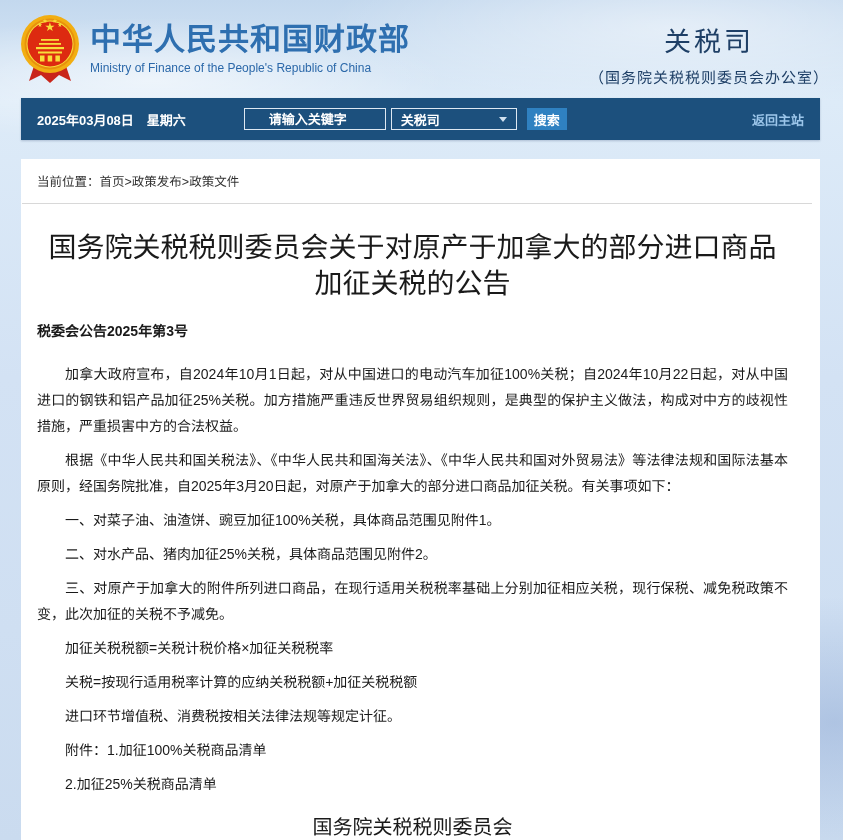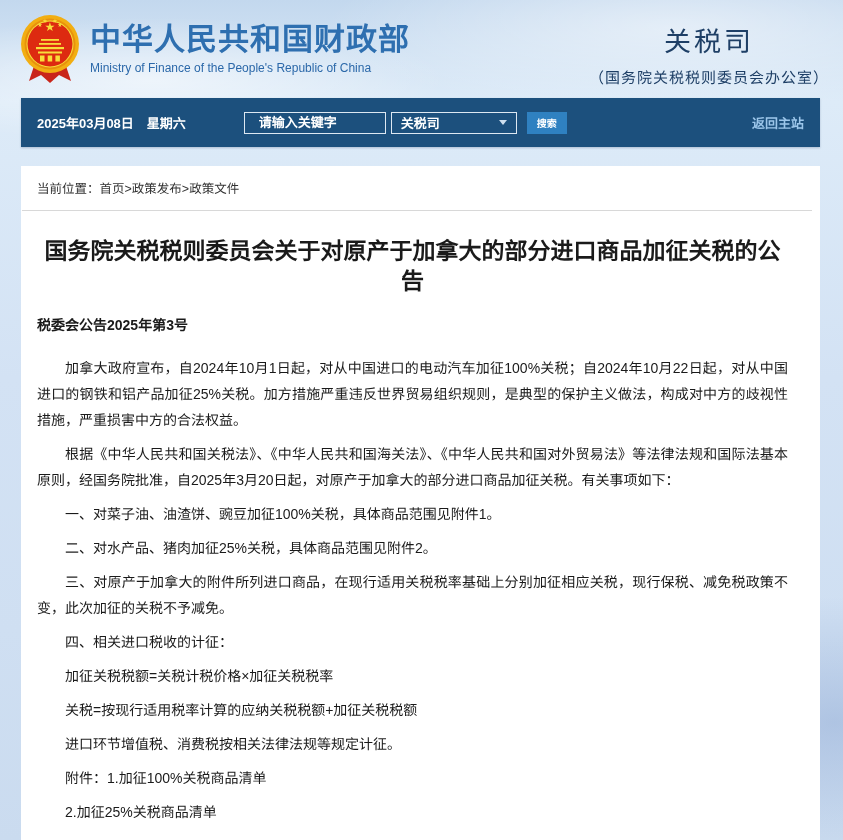--- a/index.html
+++ b/index.html
@@ -21,46 +21,46 @@
             padding:0 10px 0 20px; }
   .header-left { display:flex; align-items:center; gap:10px; cursor:pointer; }
   .emblem svg { display:block; }
   .site-title { font-size:31px; font-weight:bold; color:#2e6fb0; letter-spacing:1px; line-height:1.1; }
   .site-subtitle { font-size:12px; font-weight:normal; color:#2b68a9; margin-top:4px; }
   .header-right { text-align:center; padding:8px 4px 0 0; }
   .dept-title { font-size:27px; color:#1e3f66; letter-spacing:3px; }
   .dept-subtitle { font-size:15px; color:#1e3f66; margin-top:7px; letter-spacing:1px; }
 
   
-  .navbar { margin:0 23px 0 21px; height:49px; background:#1c507d;
+  .navbar { margin:0 23px 0 21px; height:42px; background:#1c507d;
             display:flex; align-items:center; padding:0 16px; color:#fff;
             box-shadow:0 1px 2px rgba(30,60,100,.25); }
   .nav-date { font-size:13px; font-weight:bold; white-space:pre; }
   .nav-search { width:142px; height:22px; margin-left:58px; background:transparent;
                 border:1px solid #dde8f2; color:#fff; font-size:13px; font-weight:bold;
-                padding:0 14px; outline:none; }
+                padding:0 24px; outline:none; }
   .nav-search::placeholder { color:#fff; opacity:1; }
   .nav-select { width:126px; height:22px; border:1px solid #dde8f2; margin-left:5px;
                 display:flex; align-items:center; justify-content:space-between;
                 padding:0 9px; font-size:13px; font-weight:bold; cursor:pointer; }
   .caret { width:0; height:0; border-left:4px solid transparent; border-right:4px solid transparent;
            border-top:5px solid #cfe0ef; }
   .nav-search-btn { width:40px; height:22px; margin-left:10px; background:#2f81c1; border:none;
-                    color:#fff; font-size:10px; font-weight:bold; cursor:pointer; }
+                    color:#fff; font-size:13px; font-weight:bold; cursor:pointer; }
   .nav-home { margin-left:auto; color:#9cc6ea; font-size:13px; font-weight:bold;
               text-decoration:none; cursor:pointer; }
 
   
   .card { margin:19px 23px 0 21px; height:690px; background:#ffffff; overflow:hidden; }
   .breadcrumb { padding:12px 16px 8px; font-size:12.5px; color:#333; }
   .crumb { color:#333; text-decoration:none; cursor:pointer;text-align:center; }
   .divider { border:none; border-top:1px solid #d8d8d8; margin:5px 8px 0 1px; }
 
   .doc { padding:0 32px 0 16px; }
-  .doc-title { font-size:23px; font-weight:bold; color:#1a1a1a; text-align:center;
+  .doc-title { font-size:28px; font-weight:normal; color:#1a1a1a; text-align:center;
                margin:26px 0 0; line-height:1.3; }
   .doc-number { font-size:14px; font-weight:bold; text-align:left; margin:17px 0 21px; }
   .doc-p { font-size:14px; line-height:26px; text-indent:2em; text-align:justify; margin:0 0 8px; }
   .doc-signature { font-size:20px; text-align:center; margin-top:14px; }
   .doc-date { font-size:14px; text-align:right; margin-top:20px; }
 </style>
 </head>
 <body>
 
 <div class="page">
@@ -120,21 +120,20 @@
 
     <div class="doc">
       <h1 class="doc-title">国务院关税税则委员会关于对原产于加拿大的部分进口商品加征关税的公告</h1>
       <div class="doc-number">税委会公告2025年第3号</div>
       <div id="doc-paragraphs">
           <p class="doc-p">加拿大政府宣布，自2024年10月1日起，对从中国进口的电动汽车加征100%关税；自2024年10月22日起，对从中国进口的钢铁和铝产品加征25%关税。加方措施严重违反世界贸易组织规则，是典型的保护主义做法，构成对中方的歧视性措施，严重损害中方的合法权益。</p>
           <p class="doc-p">根据《中华人民共和国关税法》、《中华人民共和国海关法》、《中华人民共和国对外贸易法》等法律法规和国际法基本原则，经国务院批准，自2025年3月20日起，对原产于加拿大的部分进口商品加征关税。有关事项如下：</p>
           <p class="doc-p">一、对菜子油、油渣饼、豌豆加征100%关税，具体商品范围见附件1。</p>
           <p class="doc-p">二、对水产品、猪肉加征25%关税，具体商品范围见附件2。</p>
           <p class="doc-p">三、对原产于加拿大的附件所列进口商品，在现行适用关税税率基础上分别加征相应关税，现行保税、减免税政策不变，此次加征的关税不予减免。</p>
-          <p class="doc-p">四、相关进口税收的计征：</p>
           <p class="doc-p">加征关税税额=关税计税价格×加征关税税率</p>
           <p class="doc-p">关税=按现行适用税率计算的应纳关税税额+加征关税税额</p>
           <p class="doc-p">进口环节增值税、消费税按相关法律法规等规定计征。</p>
           <p class="doc-p">附件：1.加征100%关税商品清单</p>
           <p class="doc-p">2.加征25%关税商品清单</p>
         </div>
       <div class="doc-signature">国务院关税税则委员会</div>
       <div class="doc-date">2025年3月8日</div>
     </div>
   </div>

